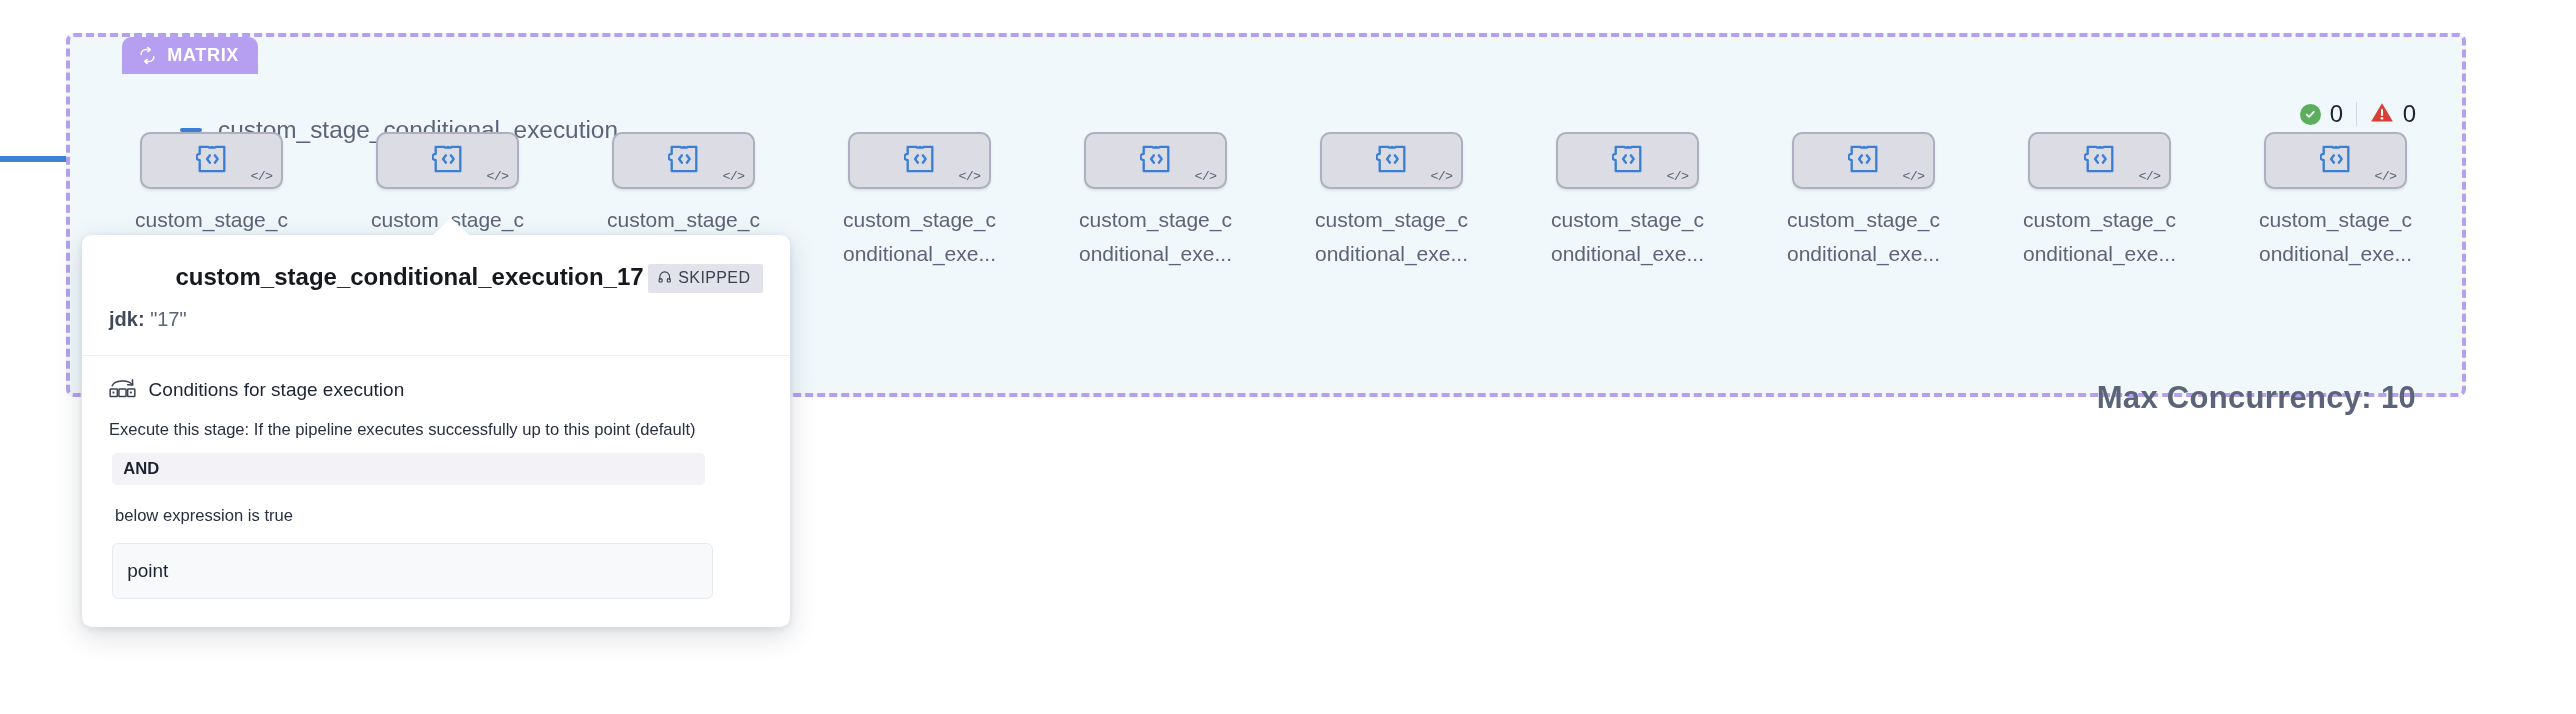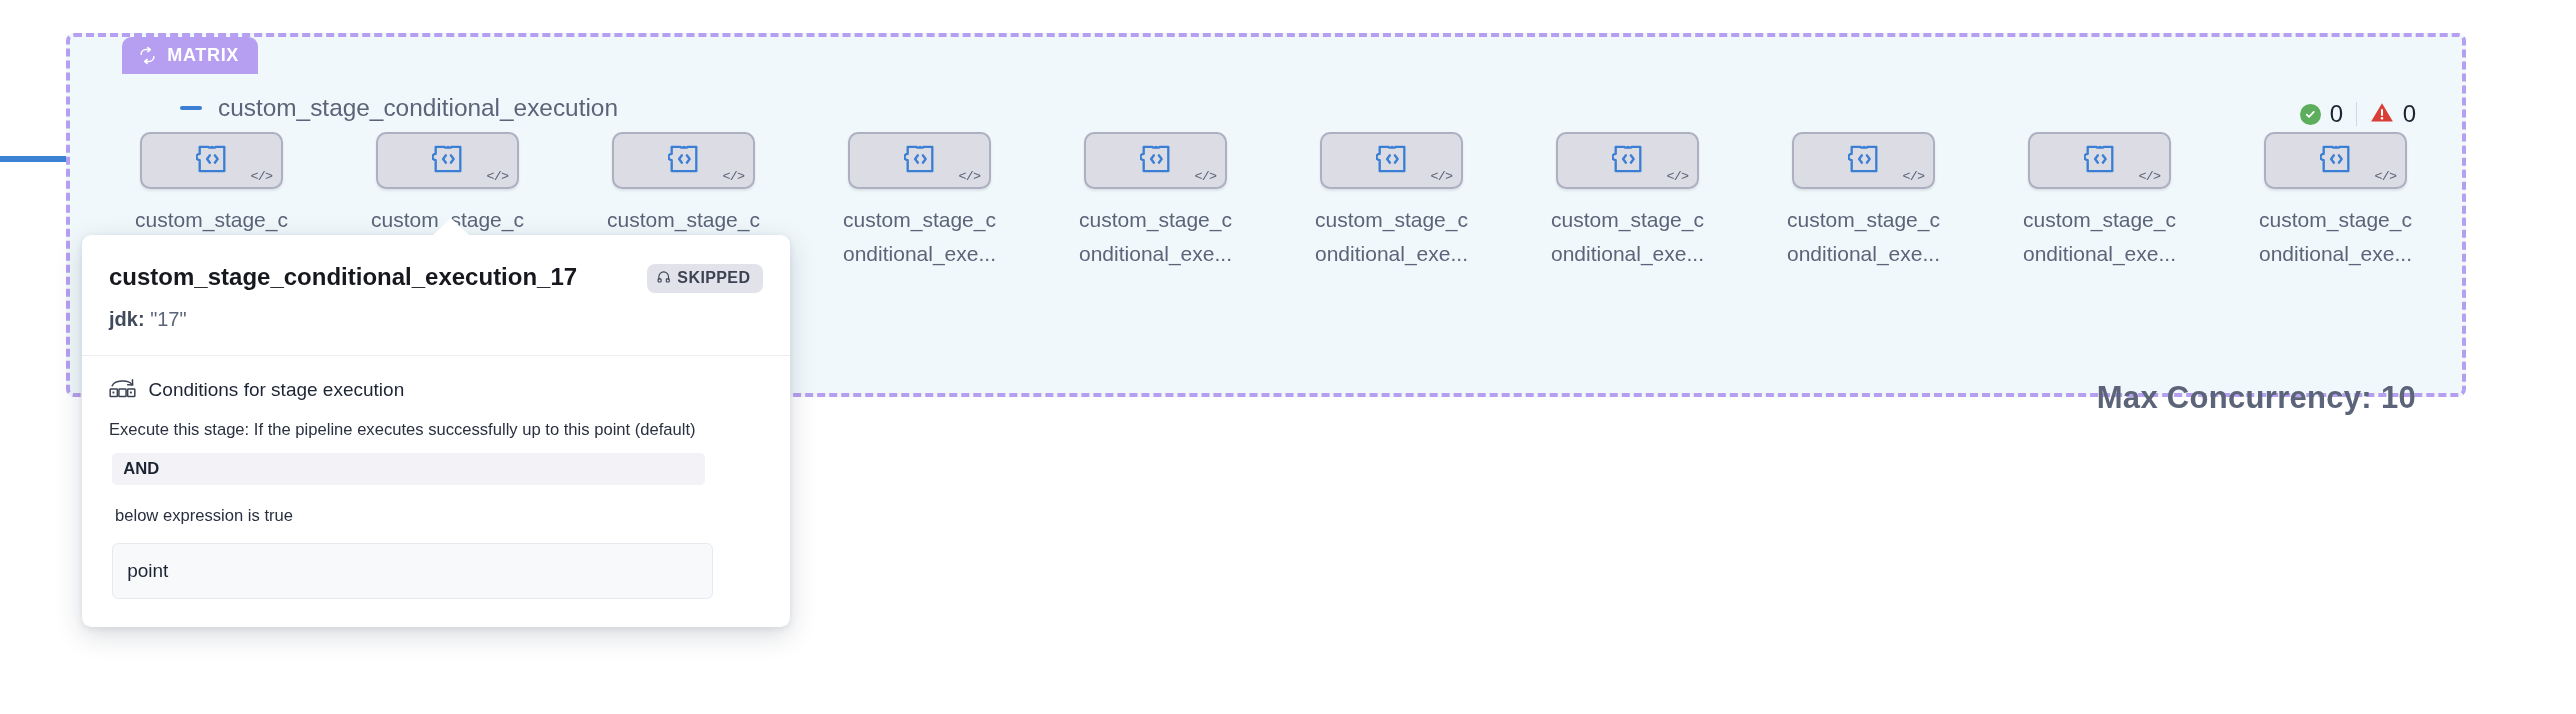--- a/index.html
+++ b/index.html
@@ -57,21 +57,21 @@
     font-weight: 600;
     letter-spacing: 0.7px;
     z-index: 6;
   }
   .matrix-badge svg { display:block; }
 
   
   .stage-header {
     position: absolute;
     left: 110px;
-    top: 57px;
+    top: 79px;
     display: flex;
     align-items: center;
     gap: 16px;
   }
   .collapse-toggle {
     width: 22px;
     height: 4.7px;
     background: #3b7fd4;
     border-radius: 2.4px;
     flex: none;
@@ -195,40 +195,40 @@
     border-right: 19px solid transparent;
     border-bottom: 18px solid #ffffff;
   }
   .popover-head {
     padding: 28px 27px 24px 27px;
     position: relative;
   }
   .popover-title-row {
     display: flex;
     align-items: flex-start;
-    justify-content: space-between;
+    justify-content: flex-end;
     gap: 4px;
   }
   .popover-title {
     font-size: 24px;
     font-weight: 700;
     color: #16181d;
     line-height: 1.15;
   }
   .skipped-badge {
     flex: none;
     display: flex;
     align-items: center;
     gap: 7px;
     background: #e2e2ea;
     color: #3c4252;
-    border-radius: 8px;
+    border-radius: 2px;
     padding: 5.5px 12.6px 5.5px 10.2px;
     font-size: 16px;
-    font-weight: 700;
+    font-weight: 400;
     letter-spacing: 0.4px;
     margin-top: 0.8px;
   }
   .popover-sub {
     margin-top: 15px;
     font-size: 20px;
     color: #5b6478;
   }
   .popover-sub b { color:#414a5c; font-weight: 700; text-align: center; }
 

